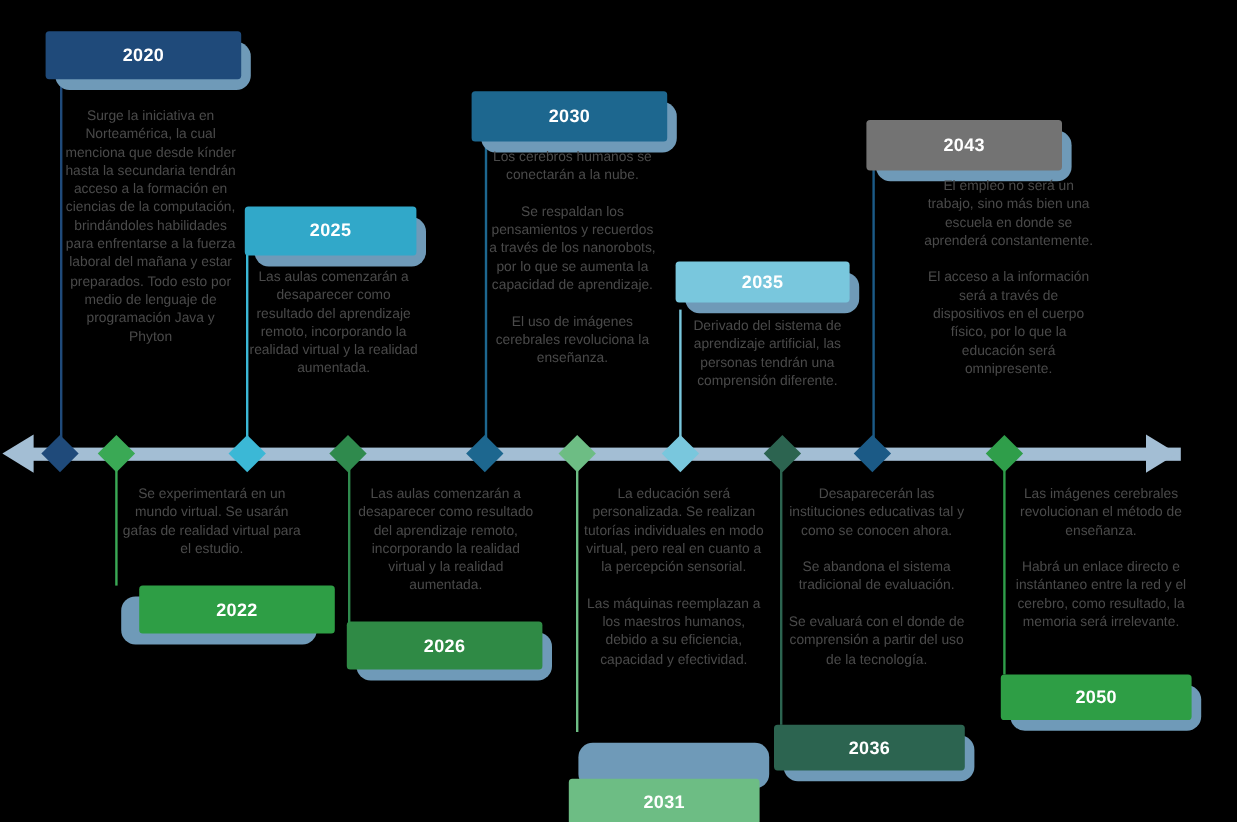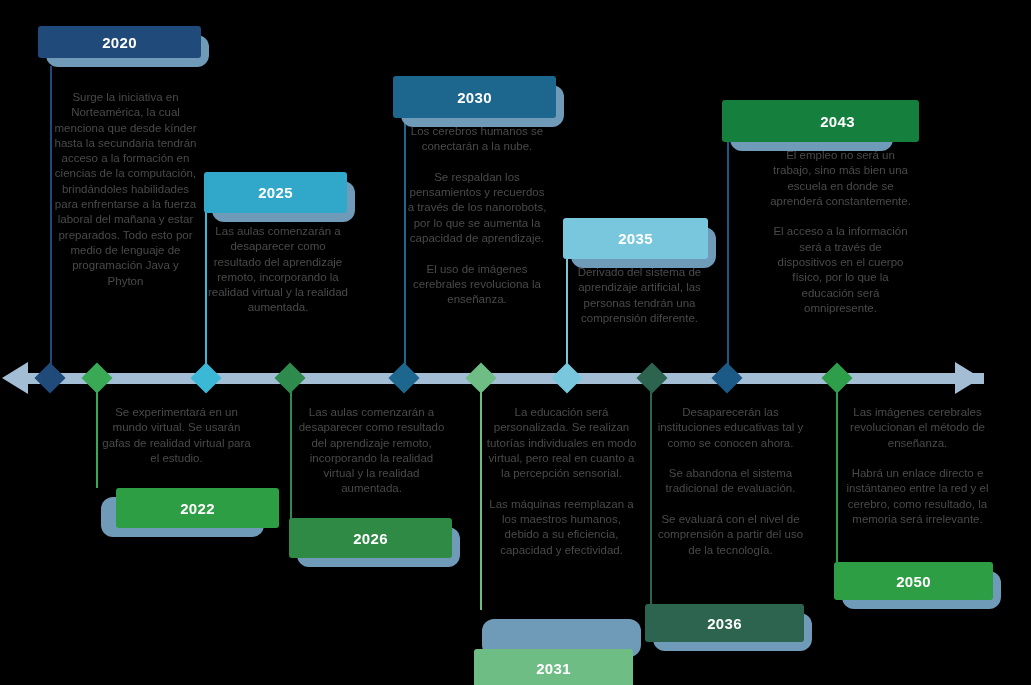--- a/index.html
+++ b/index.html
@@ -107,21 +107,21 @@
 </head>
 <body>
 
 <div id="canvas">
 
   <div class="axis-bar"></div>
   <div class="axis-arrow left"></div>
   <div class="axis-arrow right"></div>
 
   <div class="connector" style="left:50px; top:66px; height:312px; background:#1f4a7a;"></div>
-  <div class="mbox" style="left:38px; top:26px; width:163px; height:32px;">
+  <div class="mbox" style="left:38px; top:26px; width:163px; height:40px;">
     <div class="shadow-layer"></div>
     <div class="label" style="background:#1f4a7a;">2020</div>
   </div>
   <div class="mtext" style="left:53px; top:90px; width:145px;">Surge la iniciativa en Norteamérica, la cual menciona que desde kínder hasta la secundaria  tendrán acceso a  la formación en ciencias de la computación, brindándoles habilidades para enfrentarse a la fuerza laboral del mañana y estar preparados. Todo esto por medio de lenguaje de programación Java y Phyton</div>
   <div class="diamond" style="left:39px; background:#1f4a7a;"></div>
 
   <div class="connector" style="left:96px; top:378px; height:110px; background:#3aa955;"></div>
   <div class="mtext" style="left:99px; top:405px; width:155px;">Se experimentará en un mundo virtual. Se usarán gafas de realidad virtual para el estudio.</div>
   <div class="mbox" style="left:93px; top:488px; width:163px; height:40px;">
     <div class="shadow-layer"></div>
@@ -161,43 +161,43 @@
   <div class="mtext" style="left:484px; top:405px; width:155px;">La educación será personalizada. Se realizan tutorías individuales en modo virtual, pero real en cuanto a la percepción sensorial.
 
 Las máquinas reemplazan a los maestros humanos, debido a su eficiencia, capacidad y efectividad.</div>
   <div class="mbox" style="left:474px; top:610px; width:159px; height:38px;">
     <div class="shadow-layer"></div>
     <div class="label" style="background:#6dbd84;margin-top:39px;">2031</div>
   </div>
   <div class="diamond" style="left:470px; background:#6dbd84;"></div>
 
   <div class="connector" style="left:566px; top:258px; height:120px; background:#79c7dd;"></div>
-  <div class="mbox" style="left:563px; top:218px; width:145px; height:41px;">
+  <div class="mbox" style="left:563px; top:218px; width:145px; height:34px;">
     <div class="shadow-layer"></div>
     <div class="label" style="background:#79c7dd;">2035</div>
   </div>
   <div class="mtext" style="left:567px; top:265px; width:145px;">Derivado del sistema de aprendizaje artificial, las personas tendrán una comprensión diferente.</div>
   <div class="diamond" style="left:556px; background:#79c7dd;"></div>
 
   <div class="connector" style="left:650px; top:378px; height:226px; background:#2c6450;"></div>
   <div class="mtext" style="left:653px; top:405px; width:155px;">Desaparecerán las instituciones educativas tal y como se conocen ahora.
 
 Se abandona el sistema tradicional de evaluación.
 
-Se evaluará con el nivel de comprensión a partir del uso de la tecnología.</div>
+Se evaluará con el donde de comprensión a partir del uso de la tecnología.</div>
   <div class="mbox" style="left:645px; top:604px; width:159px; height:38px;">
     <div class="shadow-layer"></div>
     <div class="label" style="background:#2c6450;">2036</div>
   </div>
   <div class="diamond" style="left:641px; background:#2c6450;"></div>
 
   <div class="connector" style="left:727px; top:140px; height:238px; background:#1b5a86;"></div>
   <div class="mbox" style="left:722px; top:100px; width:163px; height:42px;">
     <div class="shadow-layer"></div>
-    <div class="label" style="background:#15803d;padding-left:34px;">2043</div>
+    <div class="label" style="background:#737373;">2043</div>
   </div>
   <div class="mtext" style="left:730px; top:148px; width:145px;margin-left:38px;">El empleo no será un trabajo, sino más  bien una escuela en donde se aprenderá constantemente.
 
 El acceso a la información será a través de dispositivos en el cuerpo físico, por lo que la educación será omnipresente.</div>
   <div class="diamond" style="left:716px; background:#1b5a86;"></div>
 
   <div class="connector" style="left:836px; top:378px; height:184px; background:#2f9e4a;"></div>
   <div class="mtext" style="left:840px; top:405px; width:155px;">Las imágenes cerebrales revolucionan el método de enseñanza.
 
 Habrá un enlace directo e instántaneo entre la red y el cerebro, como resultado, la memoria será irrelevante.</div>

